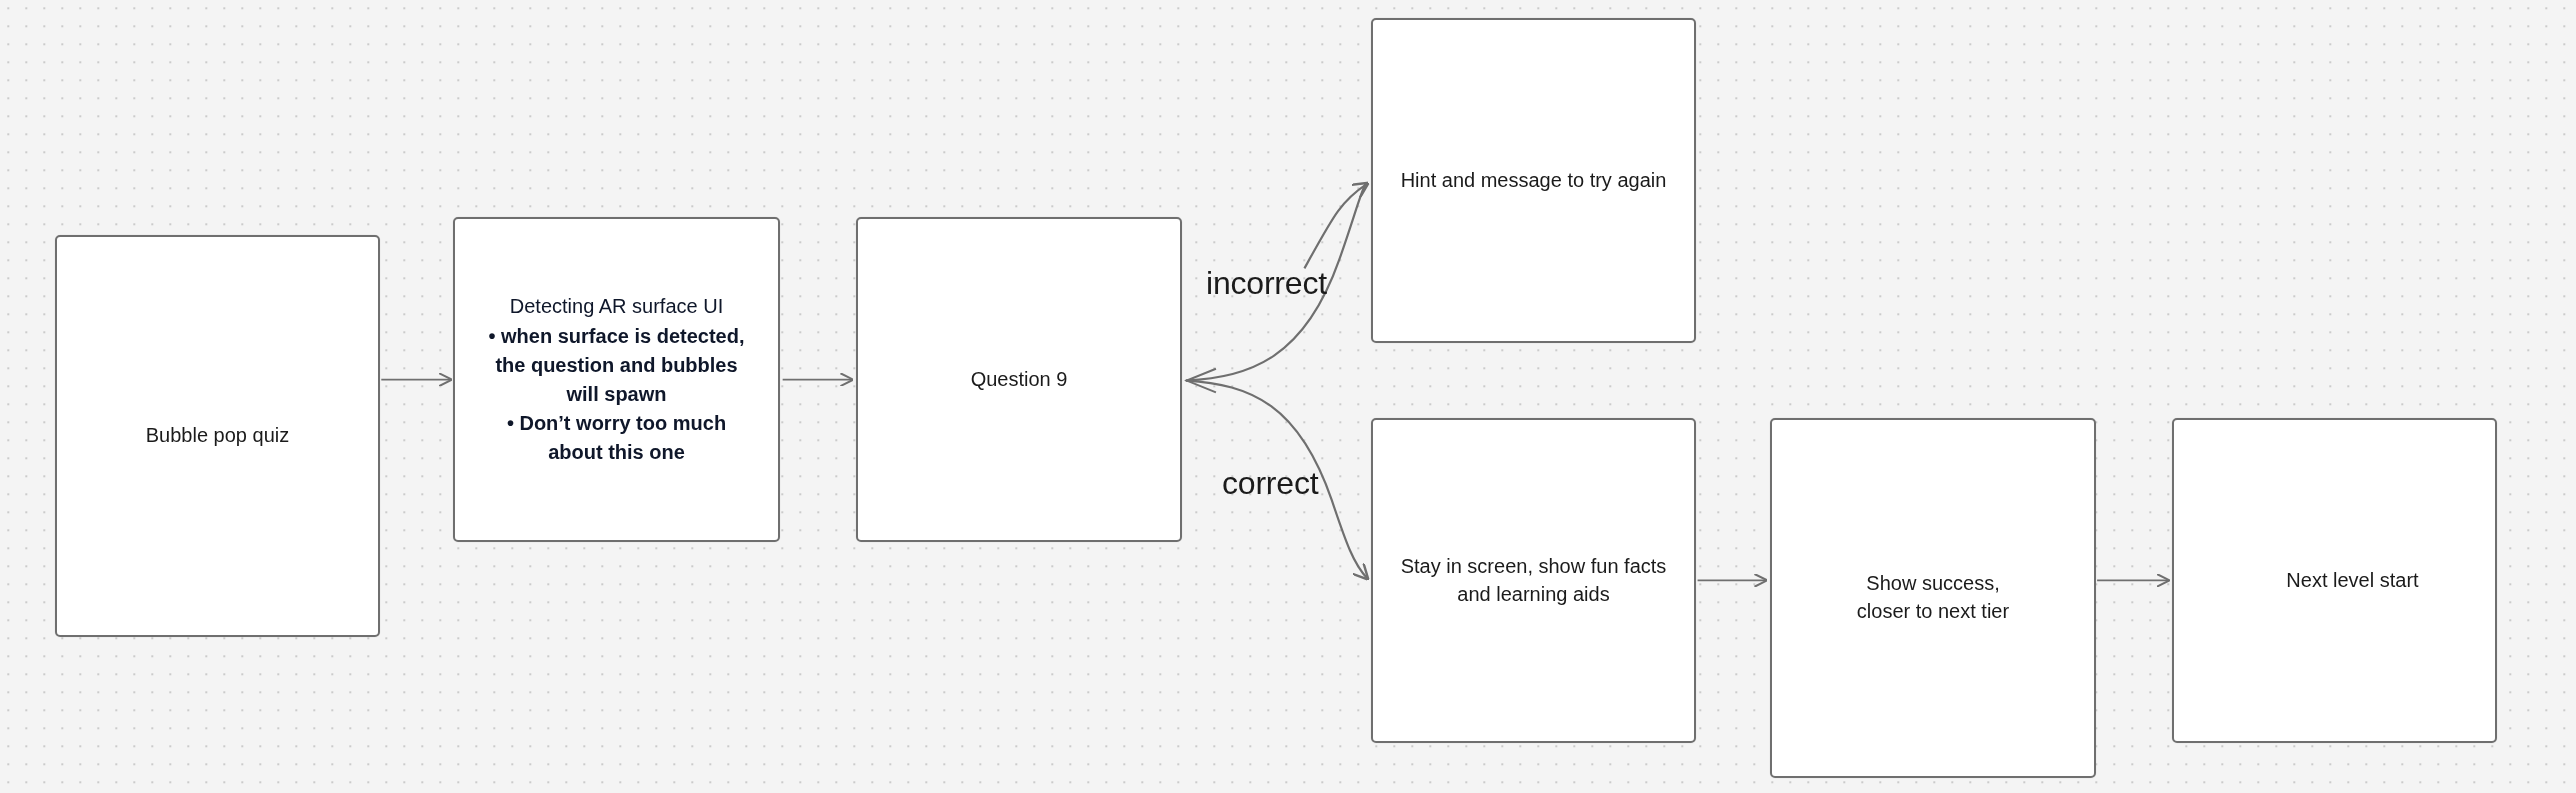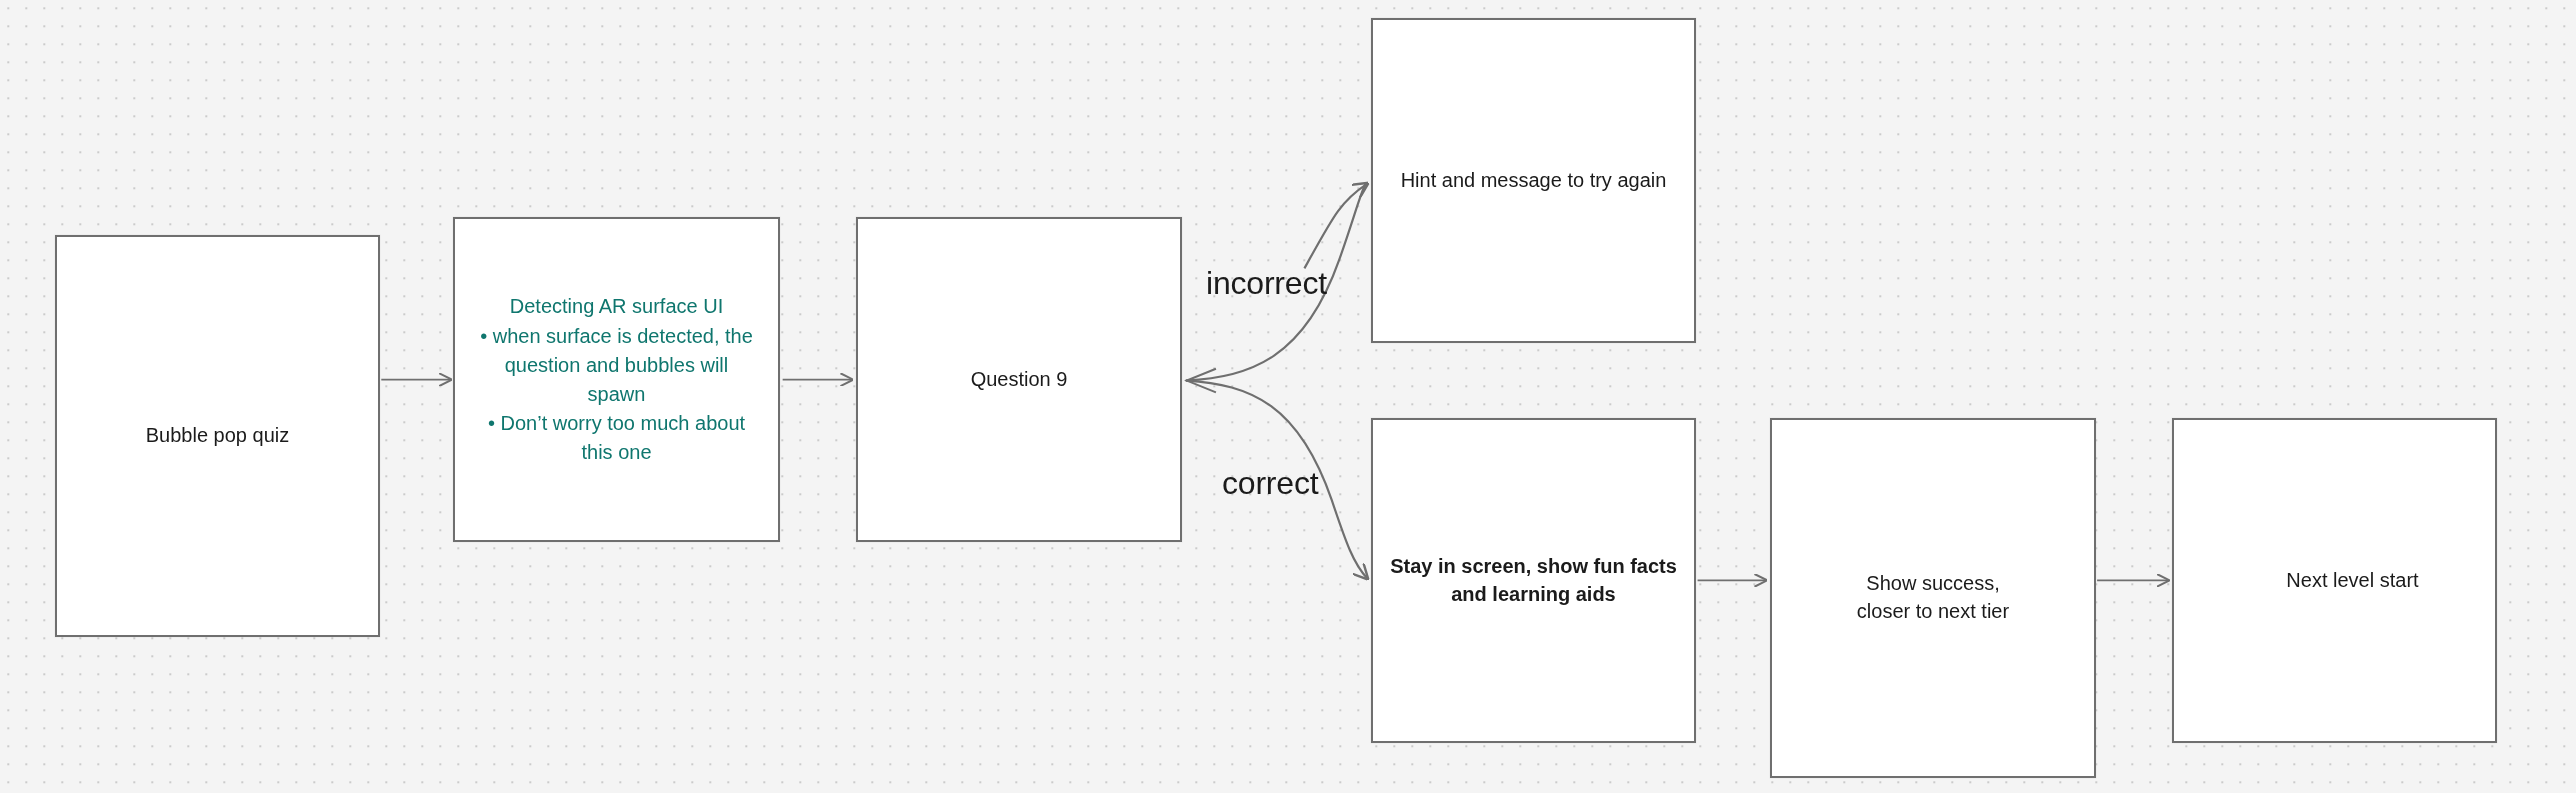--- a/index.html
+++ b/index.html
@@ -26,51 +26,52 @@
     top: 0;
     width: 2576px;
     height: 794px;
     pointer-events: none;
   }
   .node {
     position: absolute;
     box-sizing: border-box;
     background: #ffffff;
     border: 2px solid #6f6f6f;
-    border-radius: 0;
+    border-radius: 5px;
     display: flex;
     align-items: center;
     justify-content: center;
     box-shadow: 0 0 0 0.5px rgba(120,120,120,0.08);
   }
   .node-text {
     color: #1b1b1b;
     font-size: 20px;
     line-height: 1.38;
     text-align: center;
     padding: 0 12.8px;
     white-space: pre-line;
   }
   .node-rich {
-    color: #0f766e;
+    color: #0f172a;
     font-size: 20px;
     line-height: 1.45;
     text-align: center;
     width: 100%;
     padding: 0 9px;
     box-sizing: border-box;
   }
   .node-rich .rich-head {
     display: block;
     margin-bottom: 1.8px;
   }
   .node-rich ul {
     margin: 0;
     padding: 0;
     list-style: none;
+    font-weight: bold;
   }
   .node-rich li {
     position: relative;
     text-align: center;
     margin: 0;
     padding: 0 14.6px;
   }
   .edge-label {
     position: absolute;
     color: #1b1b1b;
@@ -141,21 +142,21 @@
   </div>
 
   <div class="node" style="left:856px; top:217px; width:326px; height:325px;">
     <div class="node-text">Question 9</div>
   </div>
 
   <div class="node" style="left:1371px; top:18px; width:325px; height:325px;">
     <div class="node-text">Hint and message to try again</div>
   </div>
 
-  <div class="node" style="left:1371px; top:418px; width:325px; height:325px;font-weight:bold;">
+  <div class="node" style="left:1371px; top:418px; width:325px; height:325px;">
     <div class="node-text">Stay in screen, show fun facts
 and learning aids</div>
   </div>
 
   <div class="node" style="left:1770px; top:418px; width:326px; height:360px;">
     <div class="node-text">Show success,
 closer to next tier</div>
   </div>
 
   <div class="node" style="left:2172px; top:418px; width:325px; height:325px;padding-left:36px;">

